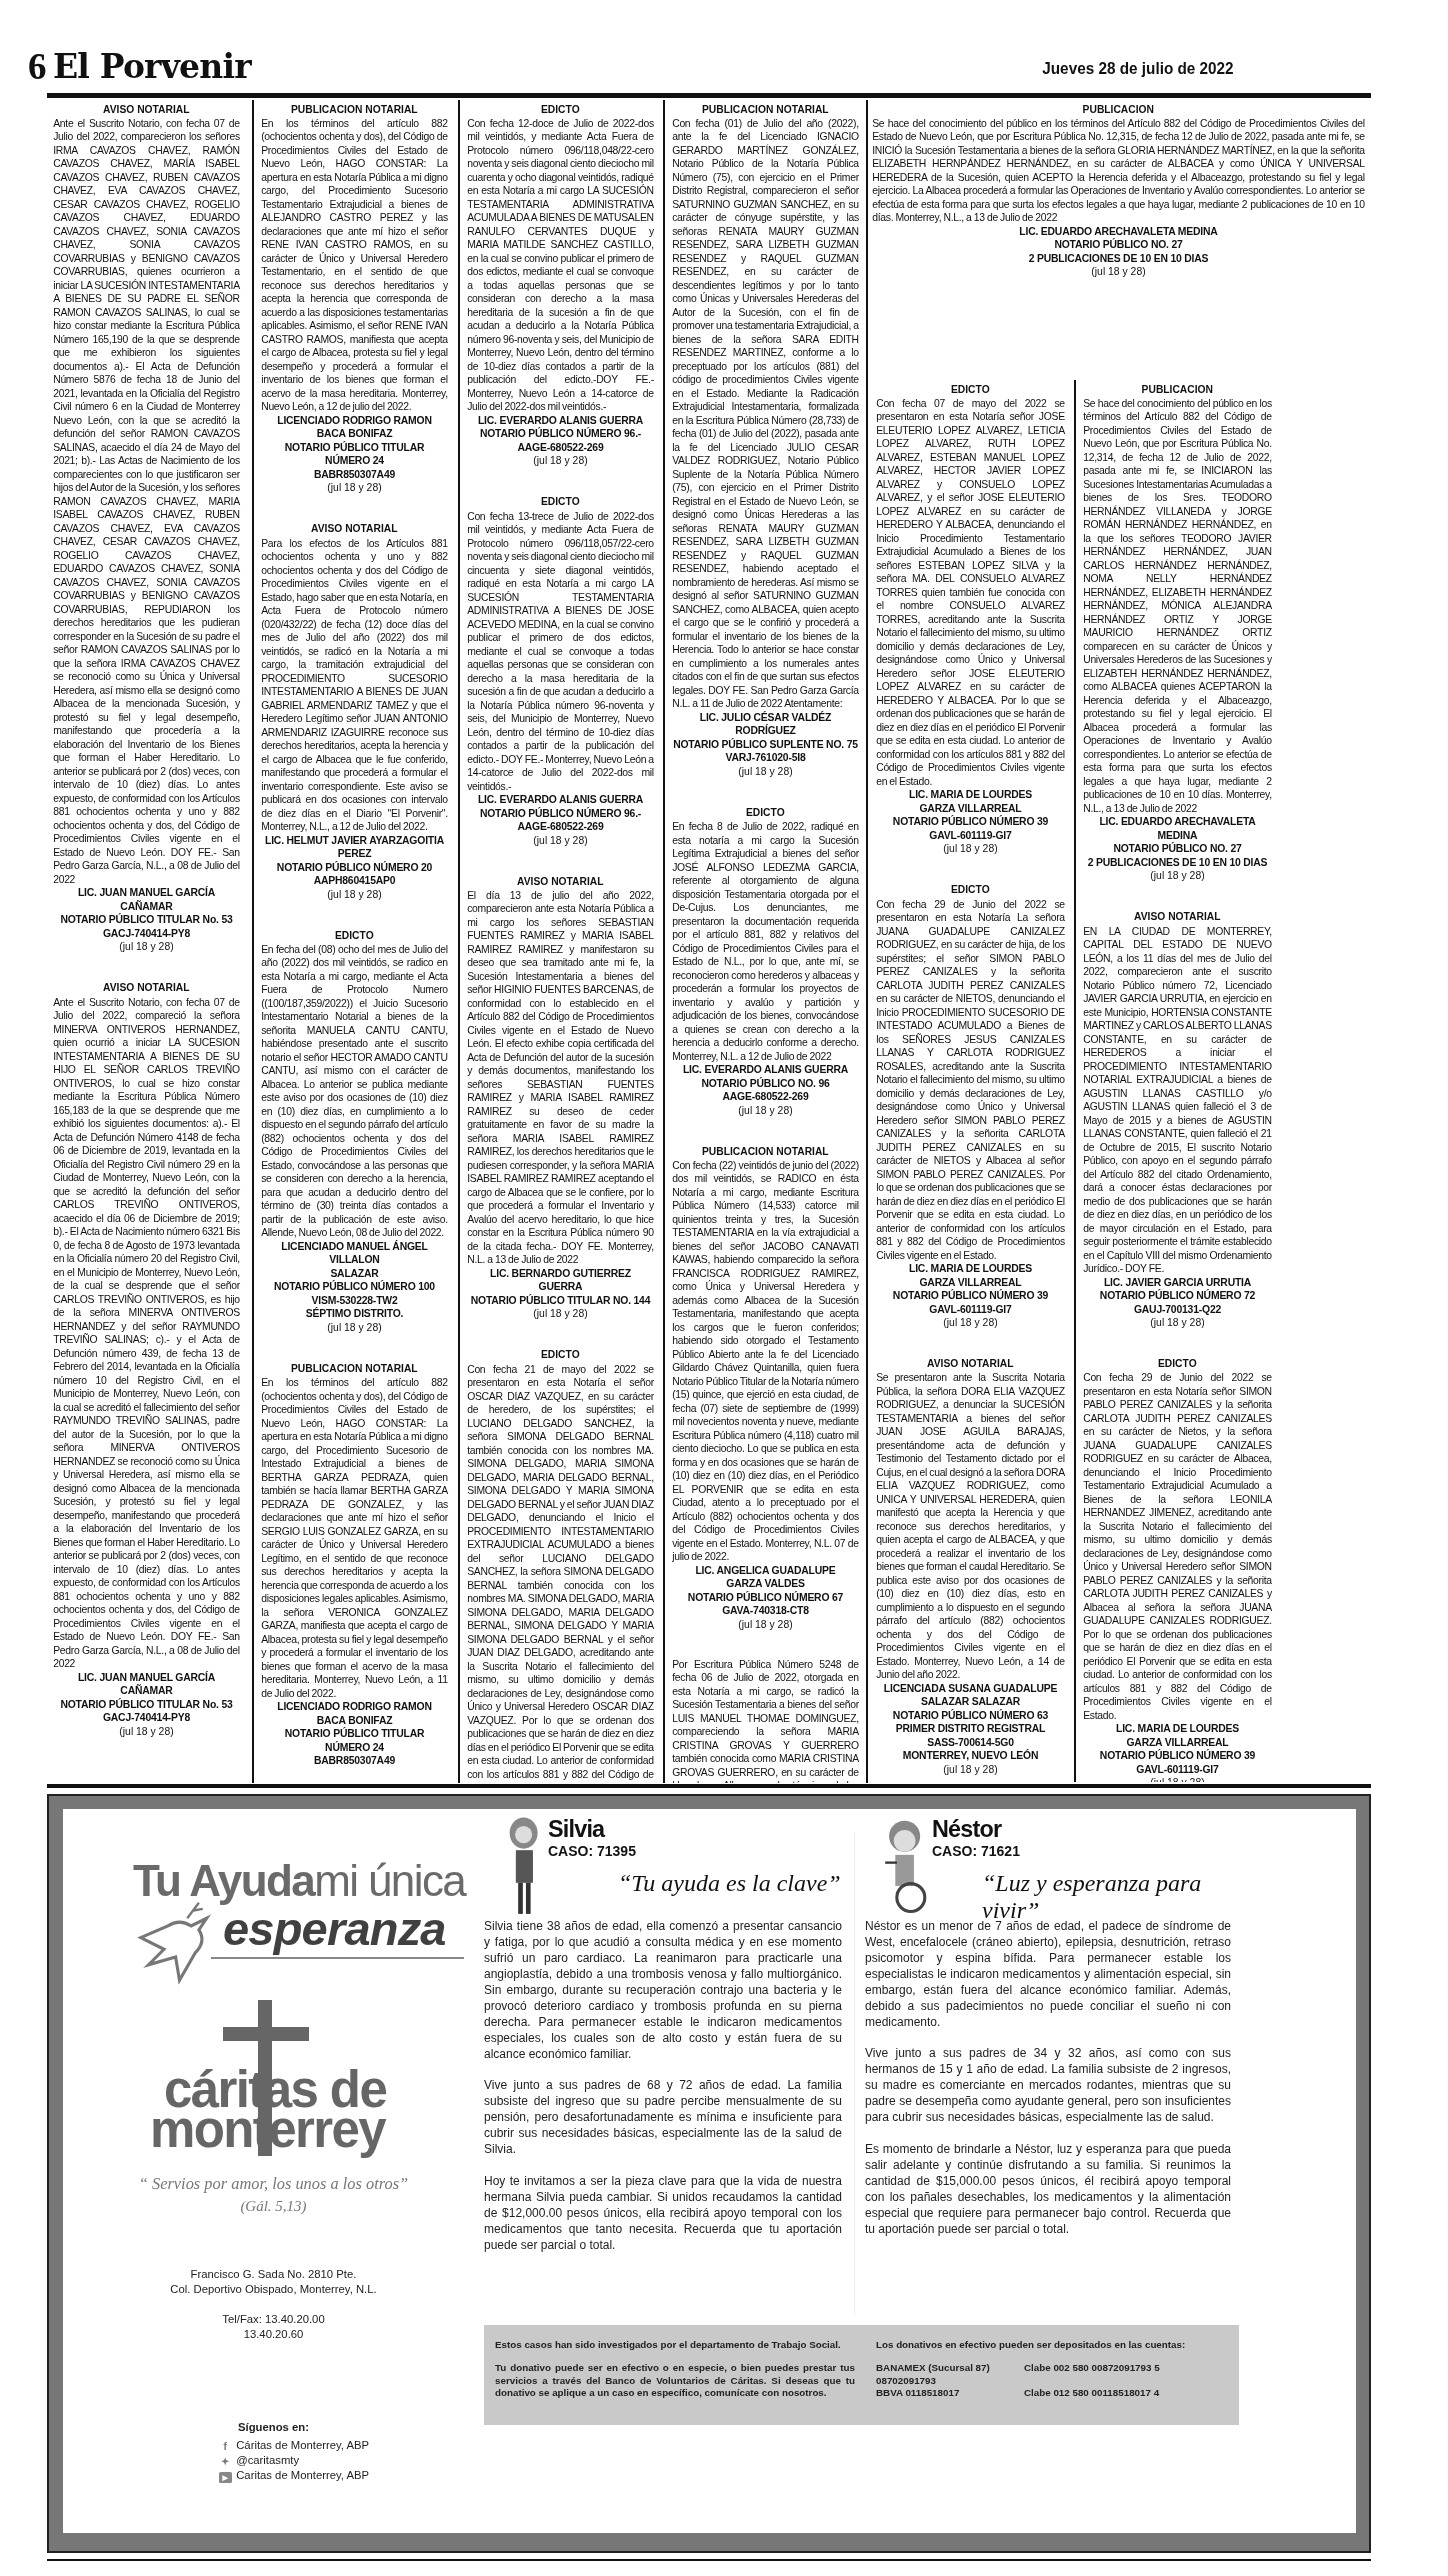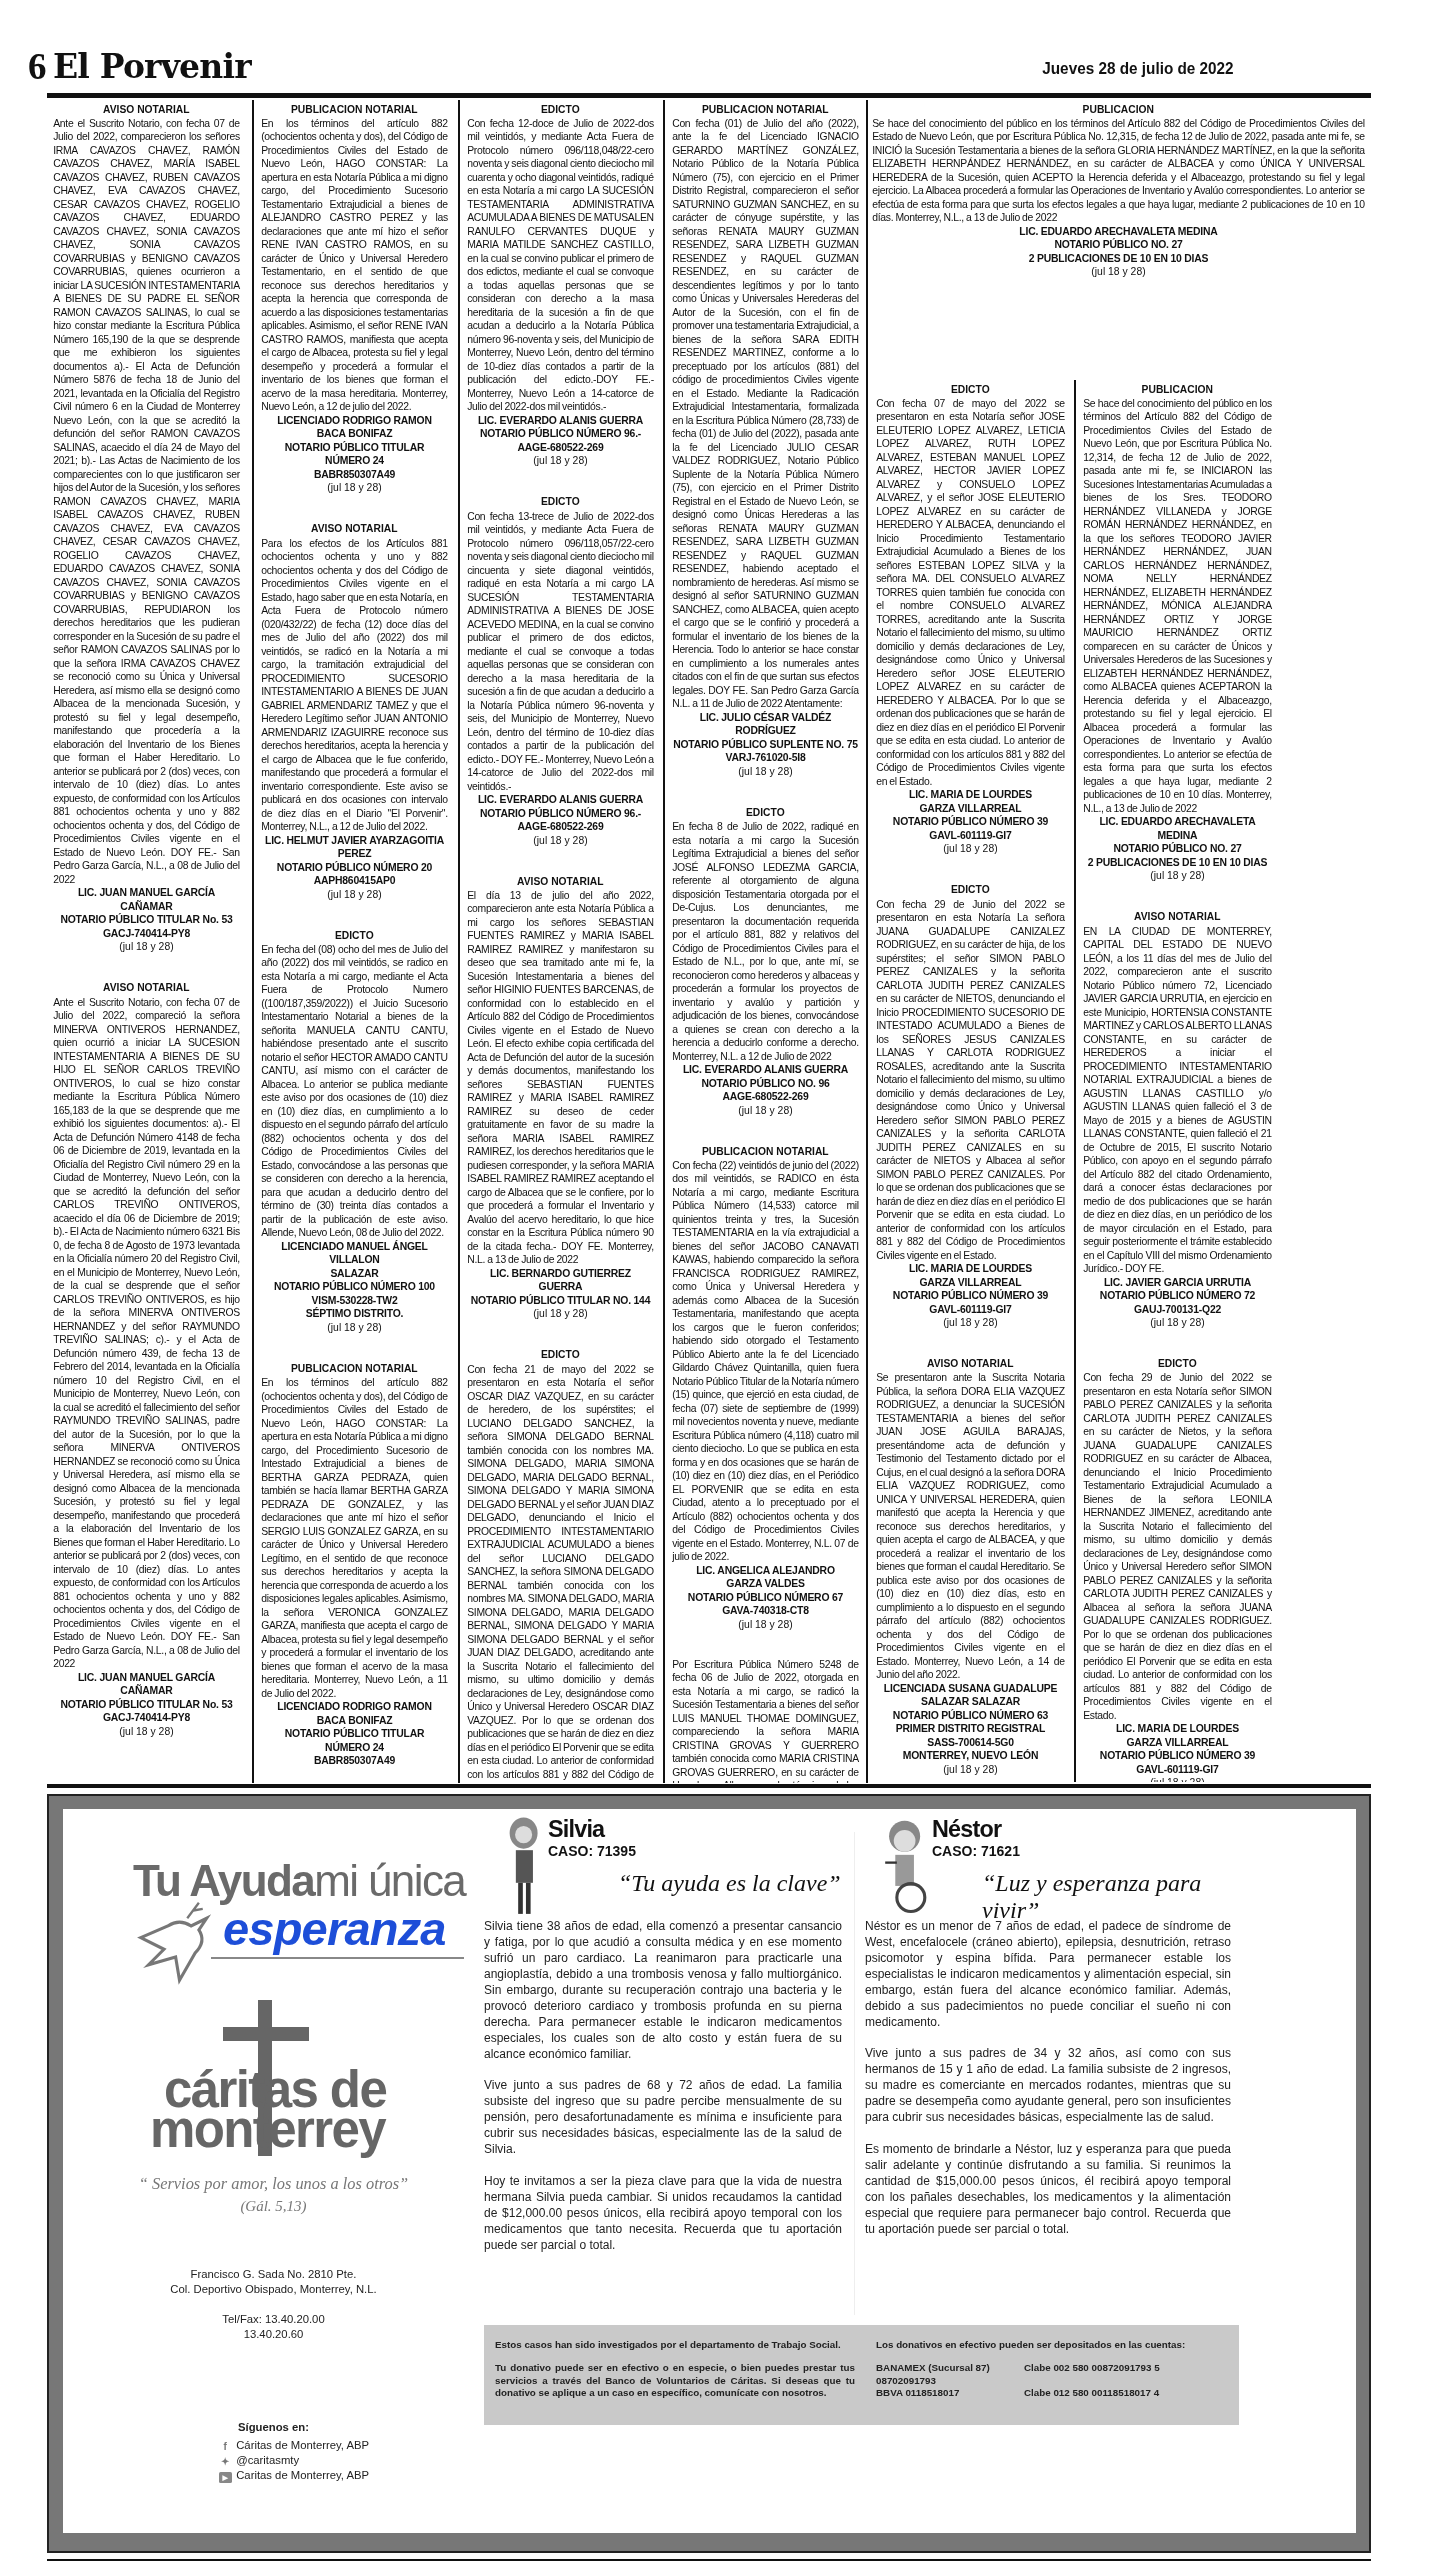--- a/index.html
+++ b/index.html
@@ -20,21 +20,21 @@
   .wide-notice { position: absolute; left: 819px; top: 0; width: 505px; padding: 0 6.2px; }
   .wide-notice p { font-size: 10.4px; line-height: 13.5px; }
   .sub-col { position: absolute; top: 280px; height: 1402px; overflow: hidden; padding: 0 6.2px; }
   .rule-bottom { position: absolute; left: 47px; top: 1784px; width: 1324px; height: 3.9px; background: #111; }
   
   .ad { position: absolute; left: 47px; top: 1794px; width: 1324px; height: 759px; background: #777; border: 2.3px solid #222; }
   .ad-inner { position: absolute; left: 14px; top: 12.5px; width: 1293px; height: 724px; background: #fff; }
   .ad-left { position: absolute; left: 0; top: 0; width: 421px; height: 724px; text-align: center; color: #666; }
   .ad-left .tu { position: absolute; left: 70px; top: 47px; font-size: 44px; font-weight: bold; color: #6a6a6a; letter-spacing: -1.6px; }
   .ad-left .tu .light { font-weight: normal; }
-  .ad-left .esp { position: absolute; left: 160px; top: 92px; font-size: 47px; font-weight: bold; font-style: italic; color: #1d4ed8; letter-spacing: -0.8px; }
+  .ad-left .esp { position: absolute; left: 160px; top: 92px; font-size: 47px; font-weight: bold; font-style: italic; color: #404040; letter-spacing: -0.8px; }
   .ad-left .esp-line { position: absolute; left: 148px; top: 148px; width: 253px; height: 2.3px; background: #888; }
   .ad-left .dove { position: absolute; left: 70px; top: 86px; width: 93px; height: 93px; }
   .ad-left .cross-v { position: absolute; left: 195px; top: 191px; width: 14px; height: 156px; background: #666; }
   .ad-left .cross-h { position: absolute; left: 160px; top: 218px; width: 86px; height: 14px; background: #666; }
   .ad-left .caritas1 { position: absolute; left: 101px; top: 251px; font-size: 51px; font-weight: bold; color: #666; letter-spacing: -1.6px; }
   .ad-left .caritas2 { position: absolute; left: 87px; top: 291px; font-size: 51px; font-weight: bold; color: #666; letter-spacing: -1.6px; }
   .ad-left .motto { position: absolute; left: 0; width: 421px; top: 365px; font-family: "Liberation Serif", serif; font-style: italic; font-size: 16.4px; color: #777; }
   .ad-left .ref { position: absolute; left: 0; width: 421px; top: 389px; font-family: "Liberation Serif", serif; font-style: italic; font-size: 15px; color: #777; }
   .ad-left .info { position: absolute; left: 0; width: 421px; font-size: 11.3px; color: #222; line-height: 15px; text-align: center; }
   .social { position: absolute; left: 156px; font-size: 11.3px; color: #222; line-height: 15px; text-align: left; }
@@ -189,21 +189,21 @@
           <div>LIC. EVERARDO ALANIS GUERRA</div>
           <div>NOTARIO PÚBLICO NO. 96</div>
           <div>AAGE-680522-269</div>
         </div>
         <div class="pubdates">(jul 18 y 28)</div>
       </div>
       <div class="notice">
         <h3>PUBLICACION NOTARIAL</h3>
         <p>Con fecha (22) veintidós de junio del (2022) dos mil veintidós, se RADICO en ésta Notaría a mi cargo, mediante Escritura Pública Número (14,533) catorce mil quinientos treinta y tres, la Sucesión TESTAMENTARIA en la vía extrajudicial a bienes del señor JACOBO CANAVATI KAWAS, habiendo comparecido la señora FRANCISCA RODRIGUEZ RAMIREZ, como Única y Universal Heredera y además como Albacea de la Sucesión Testamentaria, manifestando que acepta los cargos que le fueron conferidos; habiendo sido otorgado el Testamento Público Abierto ante la fe del Licenciado Gildardo Chávez Quintanilla, quien fuera Notario Público Titular de la Notaría número (15) quince, que ejerció en esta ciudad, de fecha (07) siete de septiembre de (1999) mil novecientos noventa y nueve, mediante Escritura Pública número (4,118) cuatro mil ciento dieciocho. Lo que se publica en esta forma y en dos ocasiones que se harán de (10) diez en (10) diez días, en el Periódico EL PORVENIR que se edita en esta Ciudad, atento a lo preceptuado por el Artículo (882) ochocientos ochenta y dos del Código de Procedimientos Civiles vigente en el Estado. Monterrey, N.L. 07 de julio de 2022.</p>
         <div class="sig">
-          <div>LIC. ANGELICA ALEJANDRO</div>
+          <div>LIC. ANGELICA GUADALUPE</div>
           <div>GARZA VALDES</div>
           <div>NOTARIO PÚBLICO NÚMERO 67</div>
           <div>GAVA-740318-CT8</div>
         </div>
         <div class="pubdates">(jul 18 y 28)</div>
       </div>
       <div class="notice">
         <p>Por Escritura Pública Número 5248 de fecha 06 de Julio de 2022, otorgada en esta Notaría a mi cargo, se radicó la Sucesión Testamentaria a bienes del señor LUIS MANUEL THOMAE DOMINGUEZ, compareciendo la señora MARIA CRISTINA GROVAS Y GUERRERO también conocida como MARIA CRISTINA GROVAS GUERRERO, en su carácter de Heredera y Albacea, en los términos de los Artículos 881 ochocientos ochenta y uno y 882 ochocientos ochenta y dos, y demás relativos del Código de Procedimientos Civiles, vigente en el Estado de Nuevo León, para tal efecto me exhibe el Acta de Defunción del Autor de la Sucesión, manifestando que va a proceder en su oportunidad a formular el inventario y avalúo de bienes de la herencia, lo que Yo, el suscrito Notario hago constar y doy a conocer por medio de esta publicación de dos veces con intervalo de diez días cada una. Monterrey N.L. a 06 de Julio de 2022</p>
       </div>
     </div>

